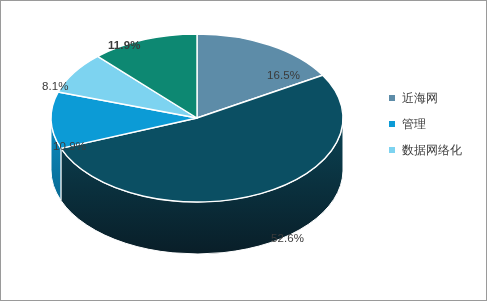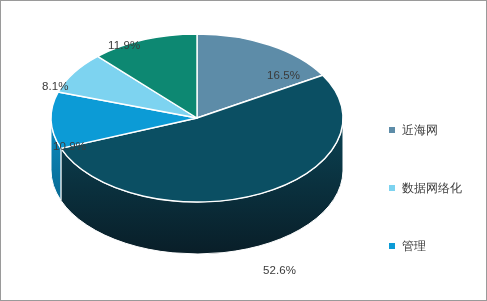--- a/index.html
+++ b/index.html
@@ -41,21 +41,20 @@
   #legend {
     position: absolute;
     left: 388px;
     top: 84px;
     width: 92px;
   }
   .legend-row {
     display: flex;
     align-items: center;
     height: 26px;
-    margin-top: 32px;
   }
   .legend-swatch {
     width: 6px;
     height: 6px;
     flex: 0 0 6px;
     margin-right: 7px;
   }
   .legend-label {
     font-size: 12px;
     color: #3b3b3b;
@@ -99,34 +98,34 @@
       <g id="pie-tops">
           <path d="M 196 117 L 196 33 A 146 84 0 0 1 321.6683359425758 74.24052107696882 Z" fill="#5D8CA8" stroke="#ffffff" stroke-width="1.4" stroke-linejoin="round"></path>
           <path d="M 196 117 L 321.6683359425758 74.24052107696882 A 146 84 0 1 1 59.91761758110121 147.43113080318184 Z" fill="#0B4F63" stroke="#ffffff" stroke-width="1.4" stroke-linejoin="round"></path>
           <path d="M 196 117 L 59.91761758110121 147.43113080318184 A 146 84 0 0 1 57.14574862090757 91.04257247250443 Z" fill="#0C9BD6" stroke="#ffffff" stroke-width="1.4" stroke-linejoin="round"></path>
           <path d="M 196 117 L 57.14574862090757 91.04257247250443 A 146 84 0 0 1 96.72680670652676 55.406550917304976 Z" fill="#7DD3F0" stroke="#ffffff" stroke-width="1.4" stroke-linejoin="round"></path>
           <path d="M 196 117 L 96.72680670652676 55.406550917304976 A 146 84 0 0 1 195.99999999999997 33 Z" fill="#0D8872" stroke="#ffffff" stroke-width="1.4" stroke-linejoin="round"></path>
         </g>
     </svg>
 
     <div class="pct-label" style="left:266px; top:44px;margin-top:24px;">16.5%</div>
-    <div class="pct-label" style="left:262px; top:231px;margin-top:32px;">52.6%</div>
+    <div class="pct-label" style="left:270px; top:231px;">52.6%</div>
     <div class="pct-label" style="left:7px; top:139px;margin-left:45px;">10.9%</div>
     <div class="pct-label" style="left:41px; top:67px;margin-top:12px;">8.1%</div>
-    <div class="pct-label" style="left:107px; top:38px;">11.9%</div>
+    <div class="pct-label" style="left:107px; top:38px;font-weight:bold;">11.9%</div>
   </div>
 
   <div id="legend">
     <div class="legend-row">
       <span class="legend-swatch" style="background: rgb(93, 140, 168);"></span>
       <span class="legend-label">近海网</span>
     </div>
     <div class="legend-row">
+      <span class="legend-swatch" style="background: rgb(12, 155, 214);"></span>
+      <span class="legend-label">管理</span>
+    </div>
+    <div class="legend-row">
       <span class="legend-swatch" style="background: rgb(125, 211, 240);"></span>
       <span class="legend-label">数据网络化</span>
-    </div>
-    <div class="legend-row">
-      <span class="legend-swatch" style="background: rgb(12, 155, 214);"></span>
-      <span class="legend-label">管理</span>
     </div>
   </div>
 
 </div>
 
 </body></html>

